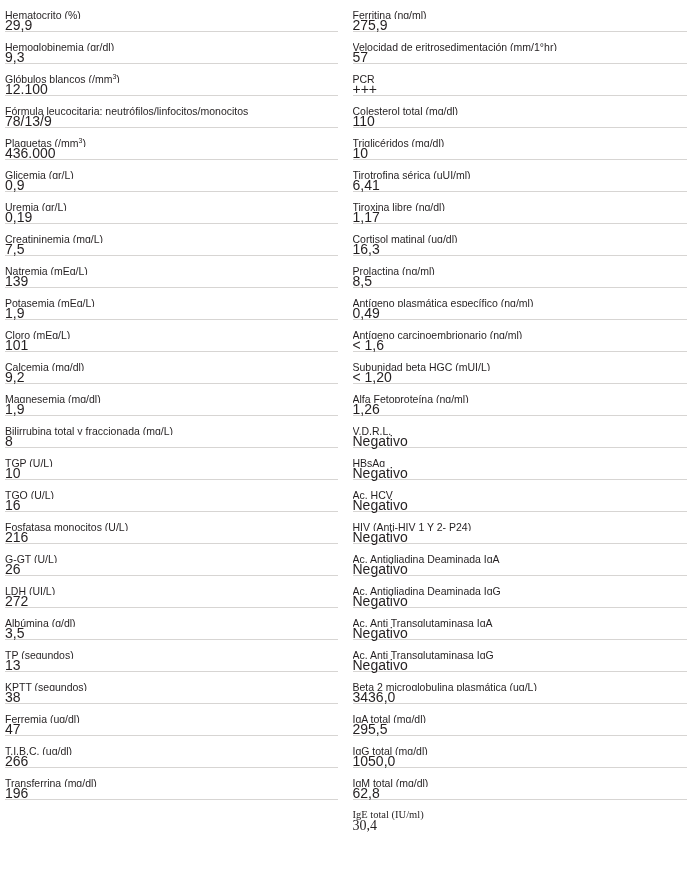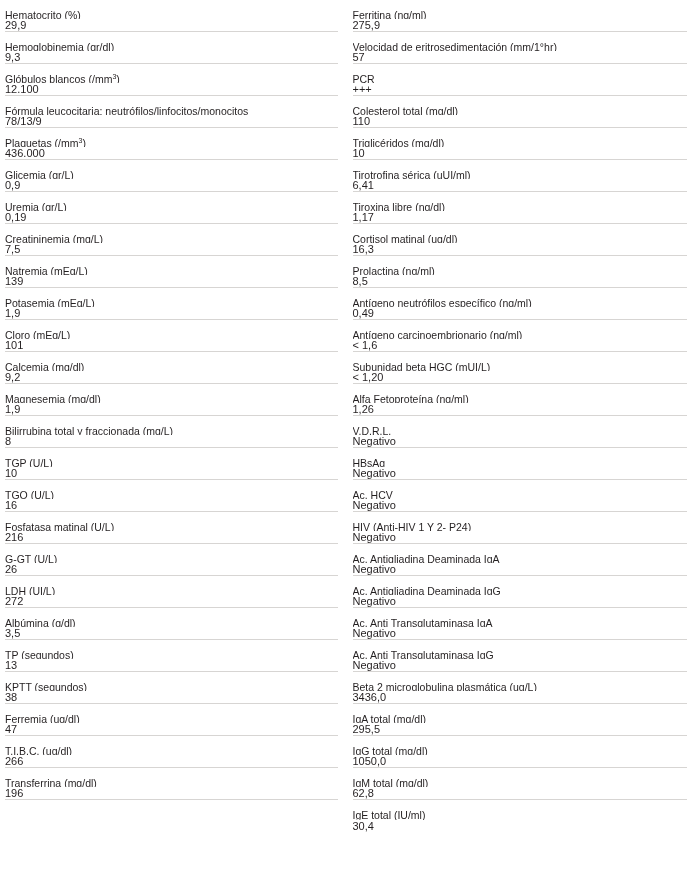--- a/index.html
+++ b/index.html
@@ -40,32 +40,33 @@
     align-items: baseline;
     justify-content: space-between;
     height: 32px;
     box-sizing: border-box;
     border-bottom: 1px solid #d7d5d3;
     padding-top: 9px;
     padding-bottom: 0;
   }
   .row.last {
     border-bottom: none;
+    font-family: Liberation Serif, serif;
   }
   .analyte {
     font-size: 10.5px;
     line-height: 12px;
     color: #231f20;
     white-space: nowrap;
     overflow: hidden;
     text-overflow: ellipsis;
     padding-right: 8px;
   }
   .value {
-    font-size: 11px;
+    font-size: 14px;
     line-height: 12px;
     color: #231f20;
     white-space: nowrap;
     text-align: right;
     flex: 0 0 auto;
   }
   .analyte sup {
     font-size: 7px;
     vertical-align: super;
     line-height: 0;
@@ -134,21 +135,21 @@
       </div>
       <div class="row">
         <div class="analyte">TGP (U/L)</div>
         <div class="value">10</div>
       </div>
       <div class="row">
         <div class="analyte">TGO (U/L)</div>
         <div class="value">16</div>
       </div>
       <div class="row">
-        <div class="analyte">Fosfatasa matinal (U/L)</div>
+        <div class="analyte">Fosfatasa monocitos (U/L)</div>
         <div class="value">216</div>
       </div>
       <div class="row">
         <div class="analyte">G-GT (U/L)</div>
         <div class="value">26</div>
       </div>
       <div class="row">
         <div class="analyte">LDH (UI/L)</div>
         <div class="value">272</div>
       </div>
@@ -208,21 +209,21 @@
       </div>
       <div class="row">
         <div class="analyte">Cortisol matinal (ug/dl)</div>
         <div class="value">16,3</div>
       </div>
       <div class="row">
         <div class="analyte">Prolactina (ng/ml)</div>
         <div class="value">8,5</div>
       </div>
       <div class="row">
-        <div class="analyte">Antígeno neutrófilos específico (ng/ml)</div>
+        <div class="analyte">Antígeno plasmática específico (ng/ml)</div>
         <div class="value">0,49</div>
       </div>
       <div class="row">
         <div class="analyte">Antígeno carcinoembrionario (ng/ml)</div>
         <div class="value">&lt; 1,6</div>
       </div>
       <div class="row">
         <div class="analyte">Subunidad beta HGC (mUI/L)</div>
         <div class="value">&lt; 1,20</div>
       </div>

